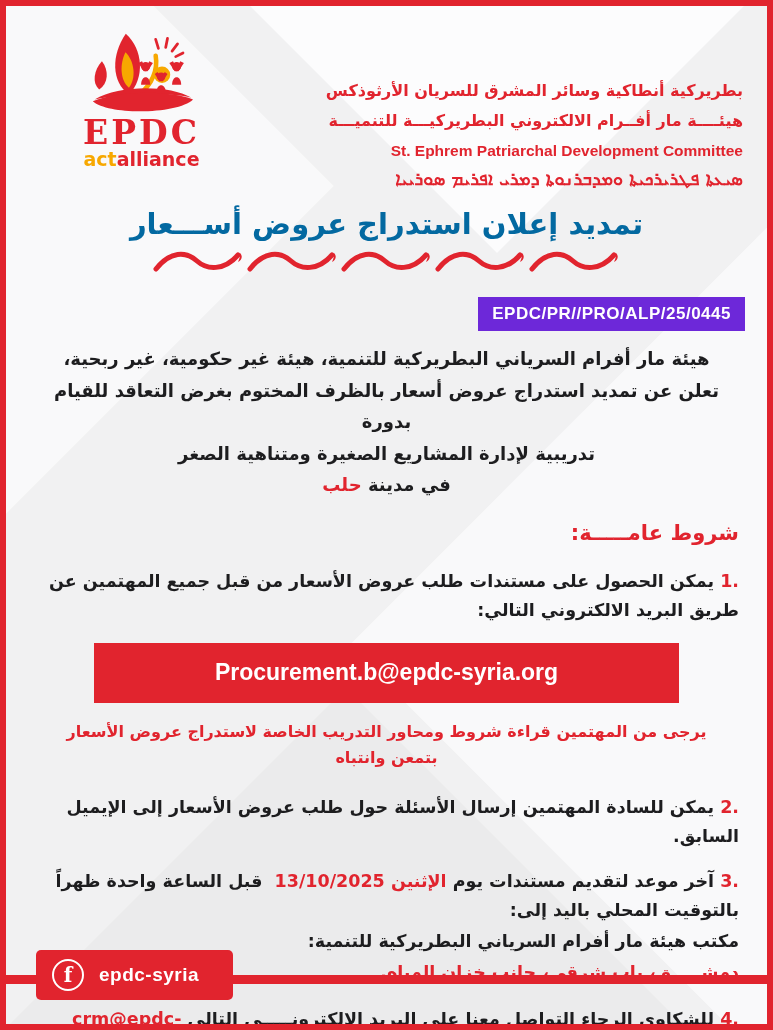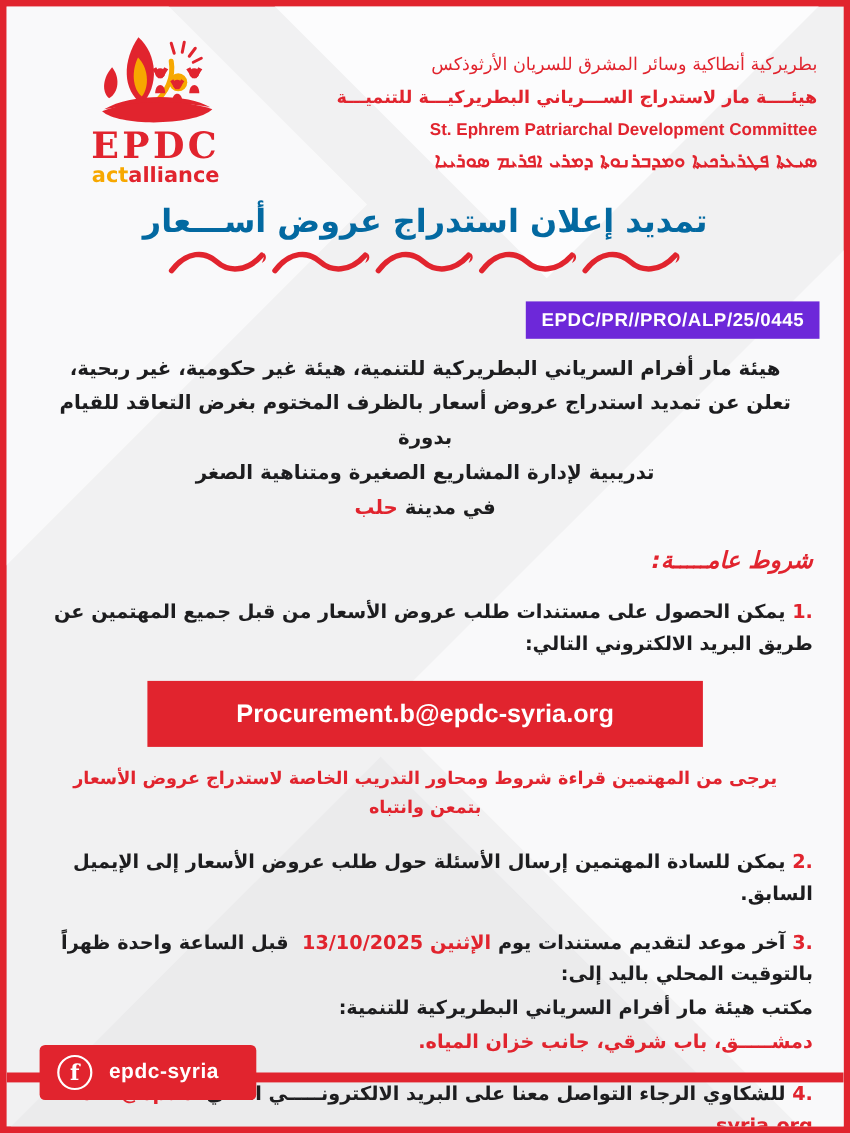--- a/index.html
+++ b/index.html
@@ -18,48 +18,48 @@
 
   
   .header { display:flex; justify-content:space-between; align-items:flex-start; padding:26px 24px 0 48px; }
   .logo-block { text-align:center; width:175px; }
   .logo-svg { display:block; margin:0 auto; }
   .logo-acronym { font-family:"DejaVu Serif", serif; font-weight:bold; font-size:33px; color:#e1242e; letter-spacing:3px; line-height:1; margin-top:2px; }
   .logo-tagline { font-size:19px; font-weight:bold; line-height:1.1; }
   .logo-tagline .act { color:#f7a800; }
   .logo-tagline .alliance { color:#e1242e; }
   .org-lines { text-align:right; direction:rtl; color:#e1242e; padding-top:12px; }
-  .org-ar1 { font-size:16px; font-weight:normal; line-height:1.9; }
+  .org-ar1 { font-size:16px; font-weight:bold; line-height:1.9;margin-top:32px; }
   .org-ar2 { font-size:16px; font-weight:bold; line-height:1.9; }
   .org-en  { font-size:15.5px; font-weight:bold; line-height:1.8; direction:ltr; font-family:"Liberation Sans", sans-serif; }
   .org-sy  { font-size:18px; font-weight:bold; line-height:1.6; }
 
   
   .title-wrap { text-align:center; margin-top:14px; }
   .main-title { direction:rtl; color:#0369a1; font-size:29px; font-weight:bold; }
   .flourish { margin-top:6px; }
 
   
   .ref-row { text-align:right; padding-right:22px; margin-top:16px; }
   .ref-badge { display:inline-block; background:#6d28d9; color:#fff; font-family:"Liberation Sans", sans-serif;
     font-weight:bold; font-size:17px; letter-spacing:.5px; padding:7px 14px; }
 
   
   .intro { direction:rtl; text-align:center; color:#1d1d1f; font-weight:bold; font-size:18px;
     line-height:1.75; margin:12px 38px 0; }
   .red { color:#e1242e; }
 
-  .conditions-heading { direction:rtl; text-align:right; color:#e1242e; font-weight:bold; font-size:21px; margin:20px 28px 0;font-style:italic; }
+  .conditions-heading { direction:rtl; text-align:right; color:#e1242e; font-weight:bold; font-size:21px; margin:20px 28px 0; }
 
   .items { direction:rtl; color:#1d1d1f; font-weight:bold; font-size:17.5px; line-height:1.65; margin:0 28px; }
   .item { margin-top:22px; text-align:right; }
   .item .num { color:#e1242e; }
   .ltr { direction:ltr; unicode-bidi:embed; }
 
-  .email-banner { display:block; width:505px; margin:18px auto 0; background:#e1242e; color:#fff;
+  .email-banner { display:block; width:585px; margin:18px auto 0; background:#e1242e; color:#fff;
     font-family:"Liberation Sans", sans-serif; font-weight:bold; font-size:23px; text-align:center;
     padding:11px 0; text-decoration:none; }
   .note { direction:rtl; text-align:center; color:#e1242e; font-weight:bold; font-size:16px; margin:16px 30px 0; }
 
   .center-line { text-align:right; margin-top:2px; }
 
   
   .footer-line { position:absolute; left:0; right:0; bottom:40px; height:9px; background:#e1242e; z-index:2; }
   .fb-badge { position:absolute; left:30px; bottom:24px; height:50px; background:#e1242e; border-radius:5px;
     display:flex; align-items:center; gap:15px; padding:0 34px 0 16px; z-index:3; }
@@ -113,21 +113,21 @@
 
           <path d="M18,74 C45,58 100,58 124,72 C100,66 48,68 18,74 Z" fill="#e1242e"></path>
           <path d="M16,76 C45,64 100,64 126,74 C110,90 34,92 16,76 Z" fill="#e1242e"></path>
         </svg>
         <div class="logo-acronym">EPDC</div>
         <div class="logo-tagline"><span class="act">act</span><span class="alliance">alliance</span></div>
       </div>
 
       <div class="org-lines">
         <div class="org-ar1">بطريركية أنطاكية وسائر المشرق للسريان الأرثوذكس</div>
-        <div class="org-ar2">هيئــــة مار لاستدراج الســـرياني البطريركيـــة للتنميـــة</div>
+        <div class="org-ar2">هيئــــة مار أفــرام الالكتروني البطريركيـــة للتنميـــة</div>
         <div class="org-en">St. Ephrem Patriarchal Development Committee</div>
         <div class="org-sy">ܣܝܥܬܐ ܦܛܪܝܪܟܝܬܐ ܘܡܕܒܪܢܘܬܐ ܕܡܪܝ ܐܦܪܝܡ ܣܘܪܝܝܐ</div>
       </div>
     </div>
 
     <div class="title-wrap">
       <div class="main-title">تمديد إعلان استدراج عروض أســـعار</div>
       <svg class="flourish" width="470" height="30" viewBox="0 0 470 30">
         <defs>
           <g id="swash">

